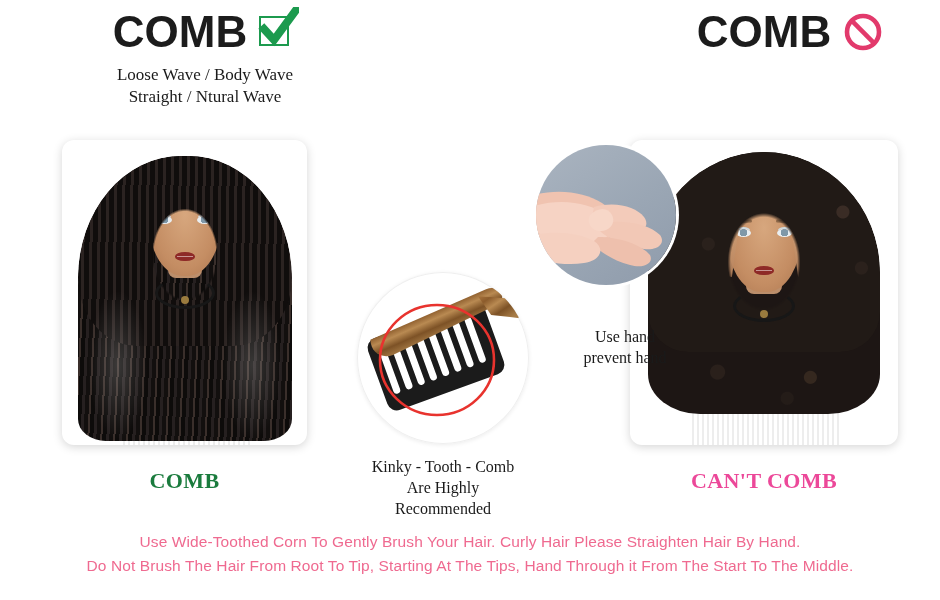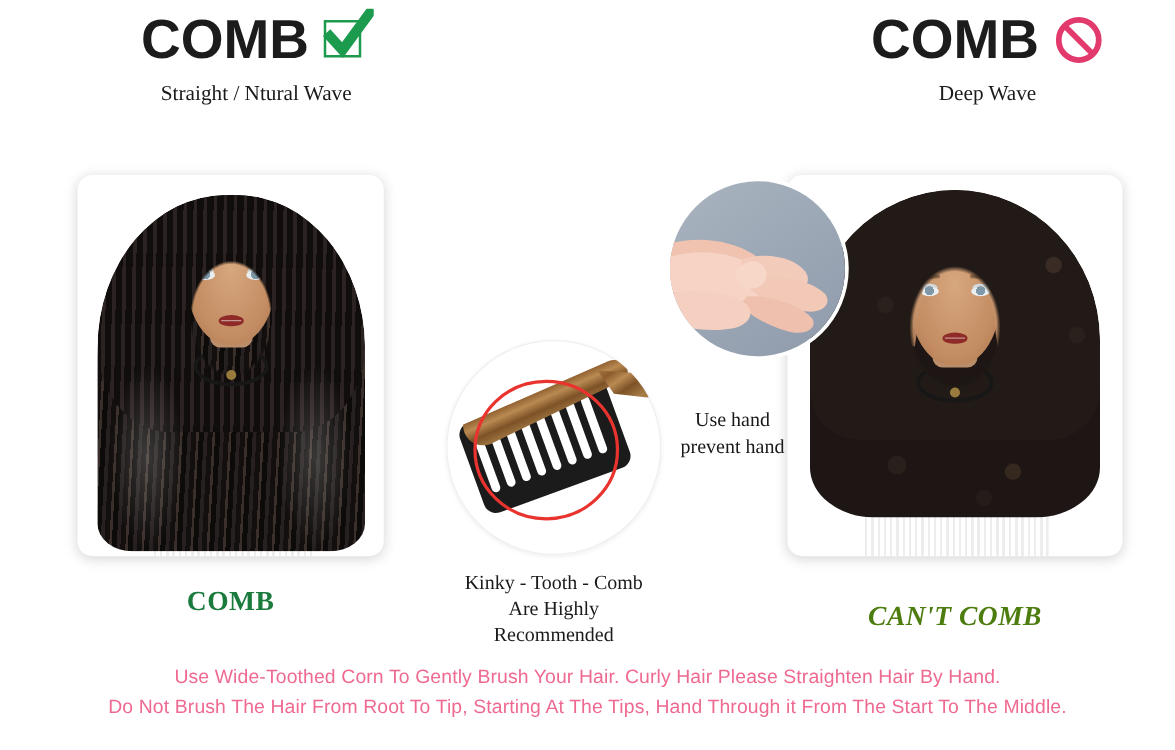--- a/index.html
+++ b/index.html
@@ -272,33 +272,33 @@
   
   .hand-art { position: absolute; inset: 0; }
 
   .circle-caption {
     position: absolute;
     text-align: center;
     font-size: 16px;
     line-height: 21px;
     color: #1a1a1a;
   }
-  .caption-hand { left: 513px; top: 326px; width: 146px; }
+  .caption-hand { left: 552px; top: 326px; width: 146px; }
   .caption-comb { left: 352px; top: 456px; width: 182px; font-size: 16px; line-height: 21px; }
 
   
   .card-label {
     position: absolute;
     text-align: center;
     font-size: 22px;
     letter-spacing: .4px;
     font-weight: bold;
   }
   .label-left  { left: 62px;  top: 468px; width: 245px; color: #1a7b3d; }
-  .label-right { left: 630px; top: 480px; width: 268px; color: #4d7c0f; font-style: italic; }
+  .label-right { left: 630px; top: 468px; width: 268px; color: #ec4899; }
 
   
   .bottom-note {
     position: absolute;
     left: 0;
     top: 530px;
     width: 940px;
     text-align: center;
     font-family: "Liberation Sans", "DejaVu Sans", sans-serif;
     color: #ef6a90;
@@ -317,36 +317,36 @@
     <div class="comb-row">
       <span class="comb-word">COMB</span>
       <span class="check-icon">
         <span class="box"></span>
         <svg viewBox="0 0 42 44">
           <path d="M7 22 L17 33 L39 3" fill="none" stroke="#1c9a4e" stroke-width="8" stroke-linecap="square" stroke-linejoin="miter"></path>
         </svg>
       </span>
     </div>
     <div class="sub-lines">
+      <div>Loose Wave / Body Wave</div>
       <div>Straight / Ntural Wave</div>
     </div>
   </div>
 
   <div class="header-block header-right">
     <div class="comb-row">
       <span class="comb-word">COMB</span>
       <span class="ban-icon">
         <svg viewBox="0 0 40 40" width="40" height="40">
           <circle cx="20" cy="20" r="16" fill="none" stroke="#e23a6c" stroke-width="4.6"></circle>
           <line x1="9.2" y1="9.2" x2="30.8" y2="30.8" stroke="#e23a6c" stroke-width="4.6"></line>
         </svg>
       </span>
     </div>
     <div class="sub-lines">
-      <div>Deep Wave</div>
     </div>
   </div>
 
   <div class="photo-card card-left">
     <div class="photo-inner">
       <div class="torso" style="bottom:0; width:130px; height:120px; border-radius:14px 14px 0 0;"></div>
       <div class="hair-straight-back"></div>
       <div class="neck" style="top:104px; width:34px; height:34px; border-radius:8px;"></div>
       <div class="face" style="top:40px; width:72px; height:96px; border-radius:36px 36px 34px 34px / 42px 42px 54px 54px;"></div>
       <div class="brow" style="left:95px; top:68px; transform:rotate(-4deg);"></div>

